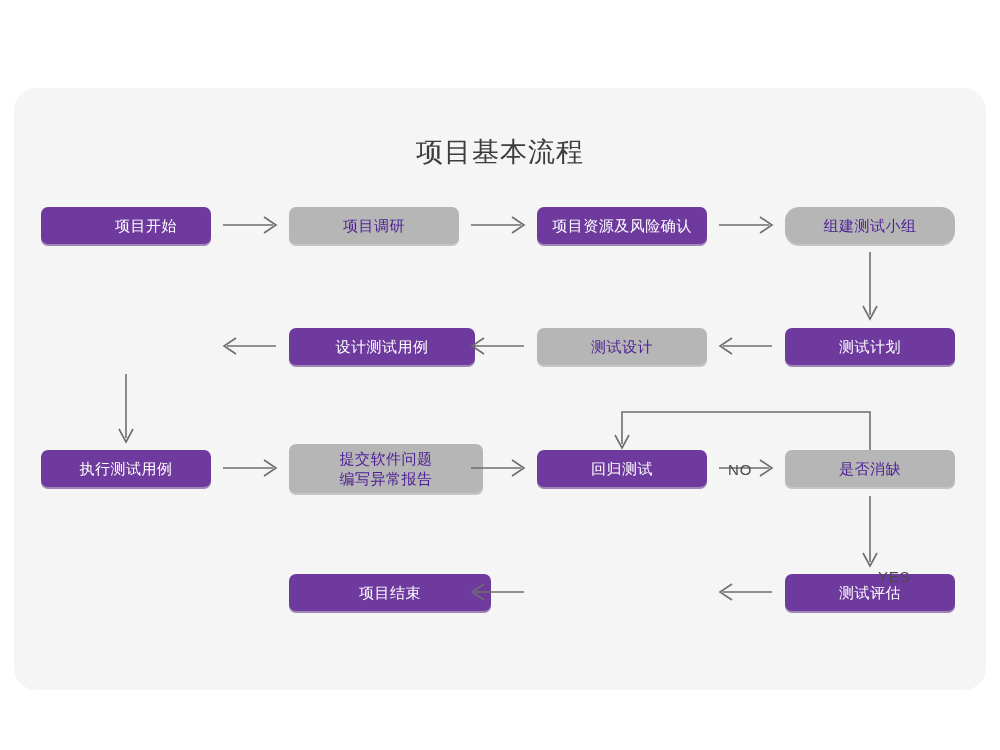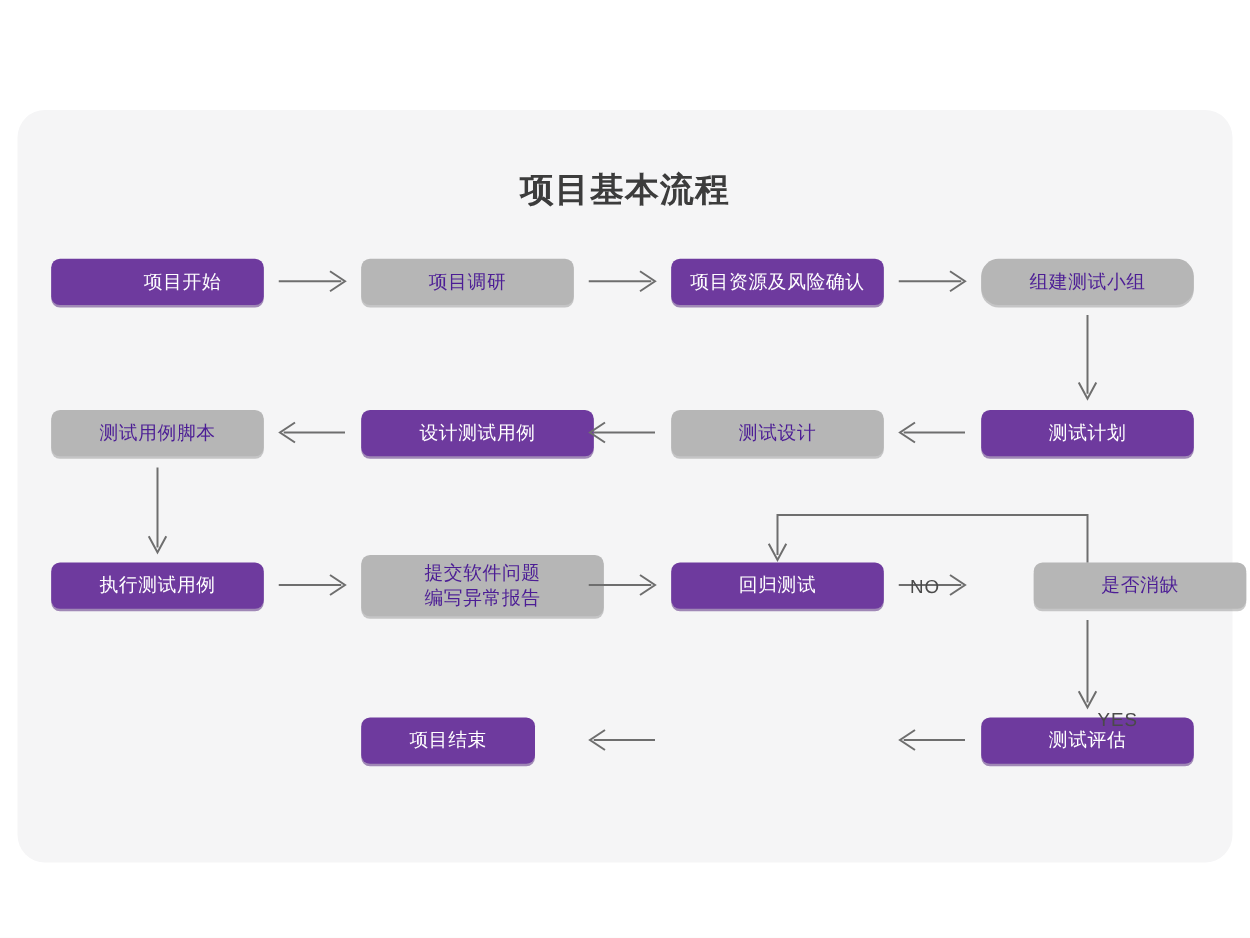--- a/index.html
+++ b/index.html
@@ -31,21 +31,21 @@
 
   #chart-title {
     position: absolute;
     left: 0;
     top: 135px;
     width: 1000px;
     text-align: center;
     font-size: 27px;
     color: #3c3c3c;
     letter-spacing: 1px;
-    font-weight: 700;
+    font-weight: 400;
     line-height: 34px;
   }
 
   .node {
     position: absolute;
     box-sizing: border-box;
     border-radius: 7px;
     display: flex;
     align-items: center;
     justify-content: center;
@@ -103,38 +103,37 @@
   <div id="chart-title">项目基本流程</div>
 
   <div class="node purple" style="left:41px; top:207px; width:170px; height:37px;padding-left:40px;">项目开始</div>
 
   <div class="node gray" style="left:289px; top:207px; width:170px; height:37px;">项目调研</div>
 
   <div class="node purple" style="left:537px; top:207px; width:170px; height:37px;">项目资源及风险确认</div>
 
   <div class="node gray" style="left:785px; top:207px; width:170px; height:37px;border-radius:14px;">组建测试小组</div>
 
-  <div class="node gray" style="left:41px; top:328px; width:170px; height:37px;">测试用例脚本</div>
 
   <div class="node purple" style="left:289px; top:328px; width:186px; height:37px;">设计测试用例</div>
 
   <div class="node gray" style="left:537px; top:328px; width:170px; height:37px;">测试设计</div>
 
   <div class="node purple" style="left:785px; top:328px; width:170px; height:37px;">测试计划</div>
 
   <div class="node purple" style="left:41px; top:450px; width:170px; height:37px;">执行测试用例</div>
 
   <div class="node gray" style="left:289px; top:444px; width:194px; height:49px;">提交软件问题
 编写异常报告</div>
 
   <div class="node purple" style="left:537px; top:450px; width:170px; height:37px;text-align:center;">回归测试</div>
 
-  <div class="node gray" style="left:785px; top:450px; width:170px; height:37px;margin-left:42px;">是否消缺</div>
-
-  <div class="node purple" style="left:289px; top:574px; width:139px; height:37px;">项目结束</div>
+  <div class="node gray" style="left:785px; top:450px; width:170px; height:37px;">是否消缺</div>
+
+  <div class="node purple" style="left:289px; top:574px; width:202px; height:37px;">项目结束</div>
 
 
   <div class="node purple" style="left:785px; top:574px; width:170px; height:37px;">测试评估</div>
 
   <svg class="conn" style="left:223px; top:215px;" width="56" height="20" viewBox="0 0 56 20">
     <line x1="0" y1="10" x2="50" y2="10"></line>
     <polyline class="head" points="41,2 53,10 41,18"></polyline>
   </svg>
 
   <svg class="conn" style="left:471px; top:215px;" width="56" height="20" viewBox="0 0 56 20">

